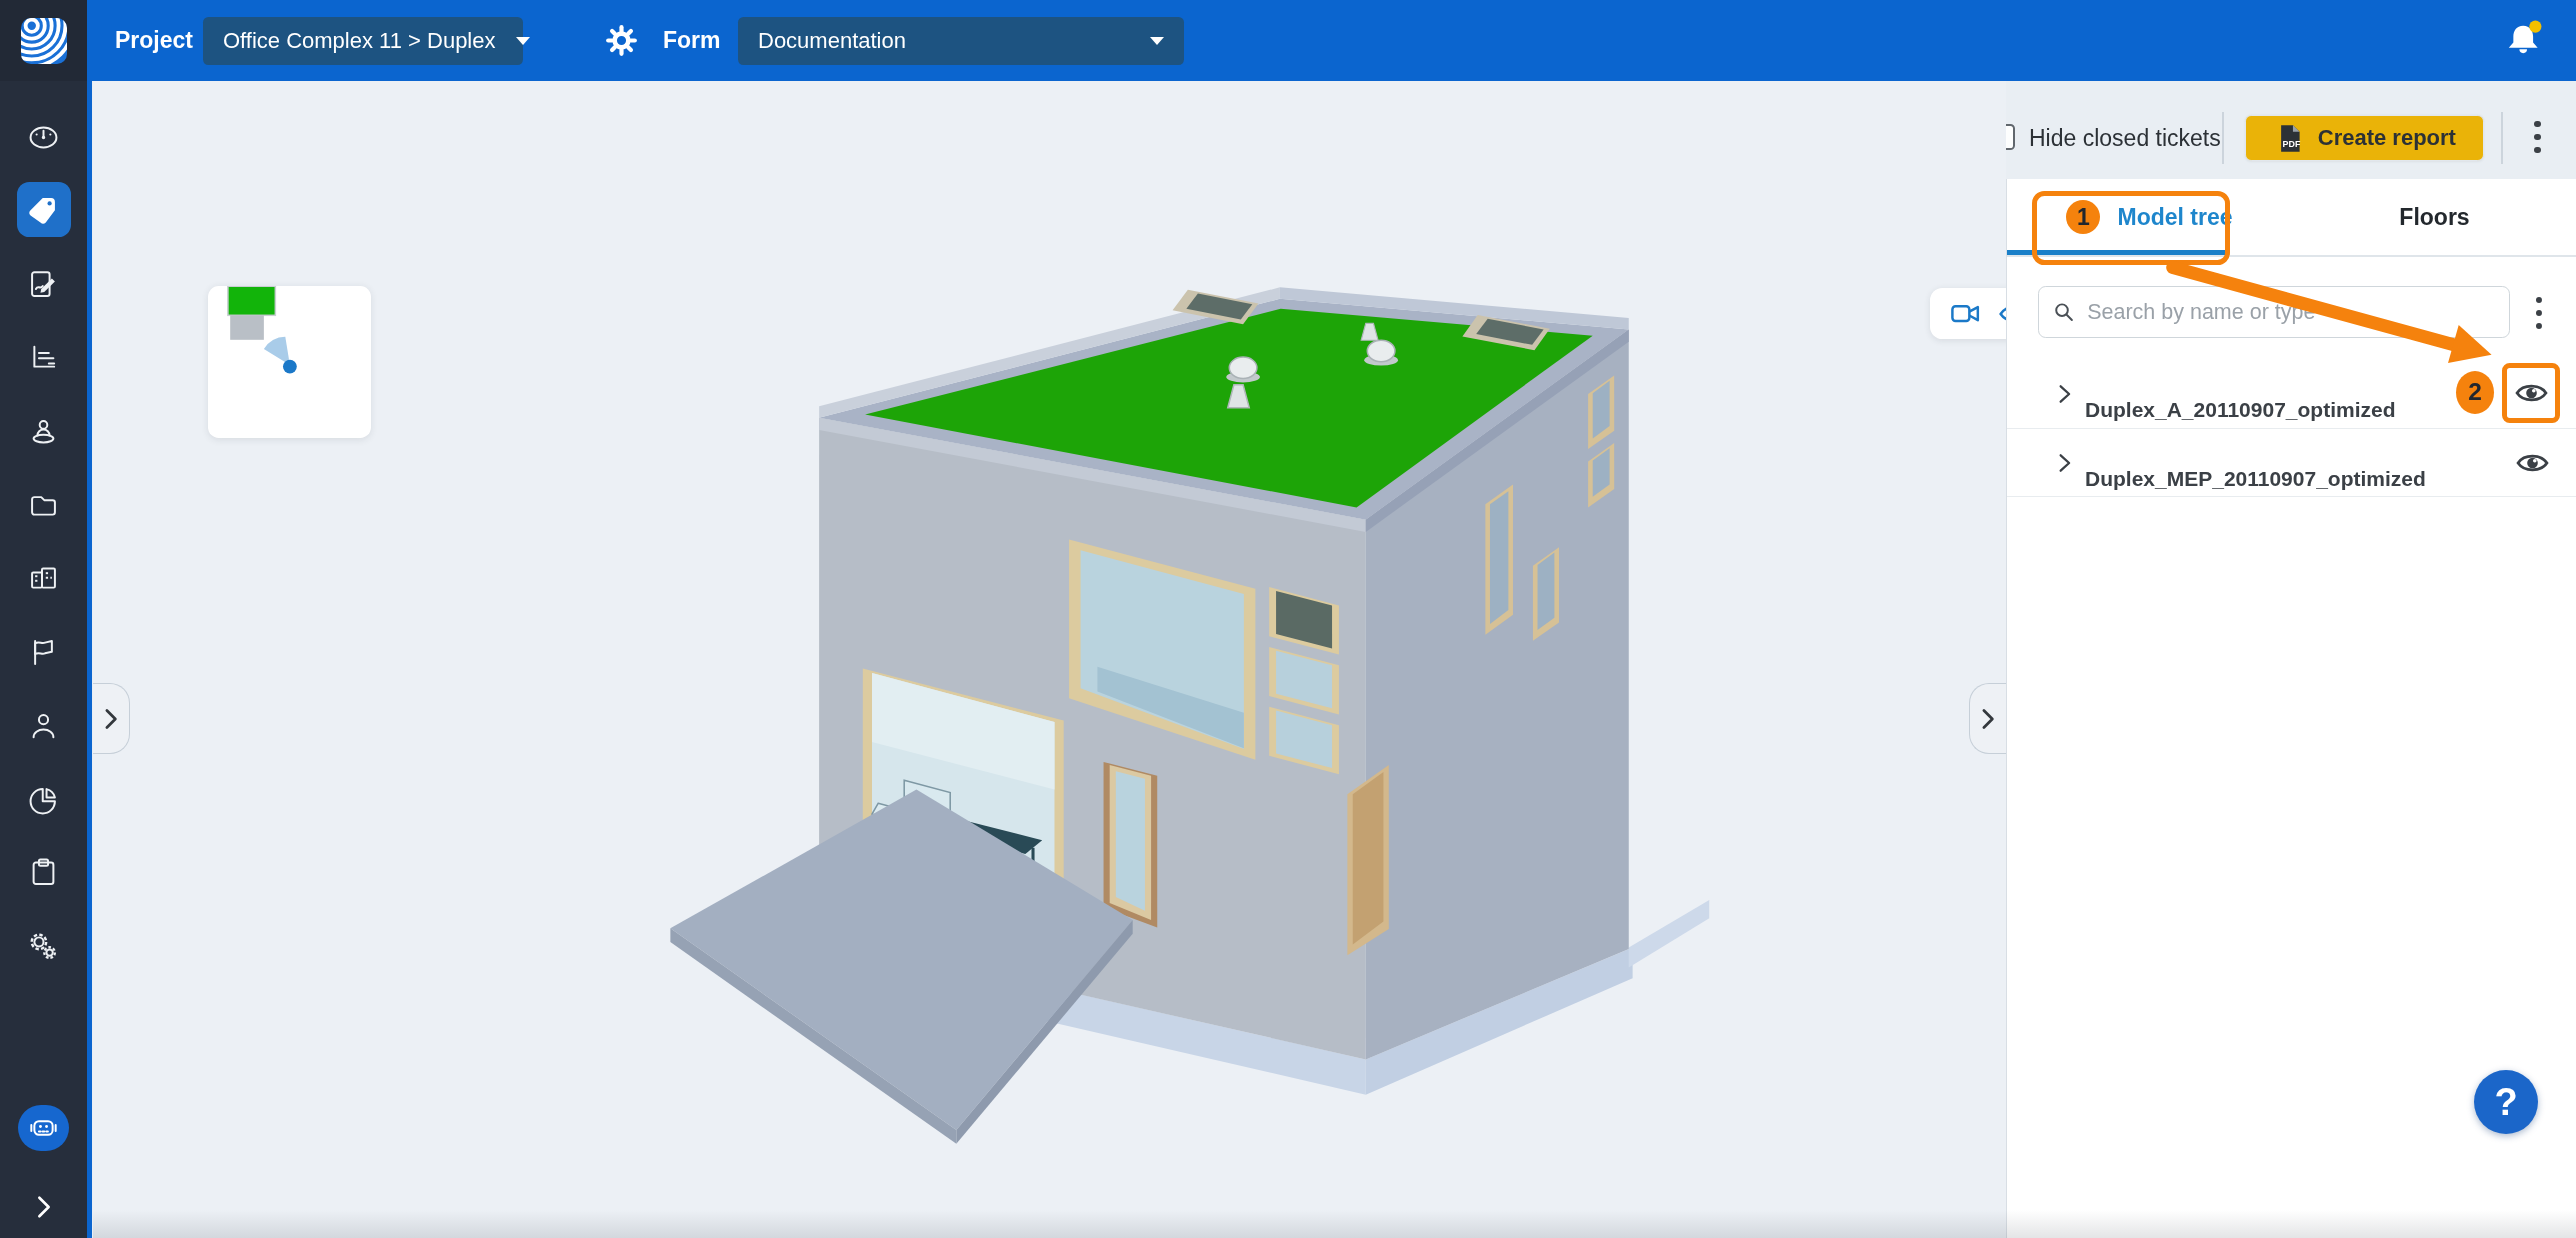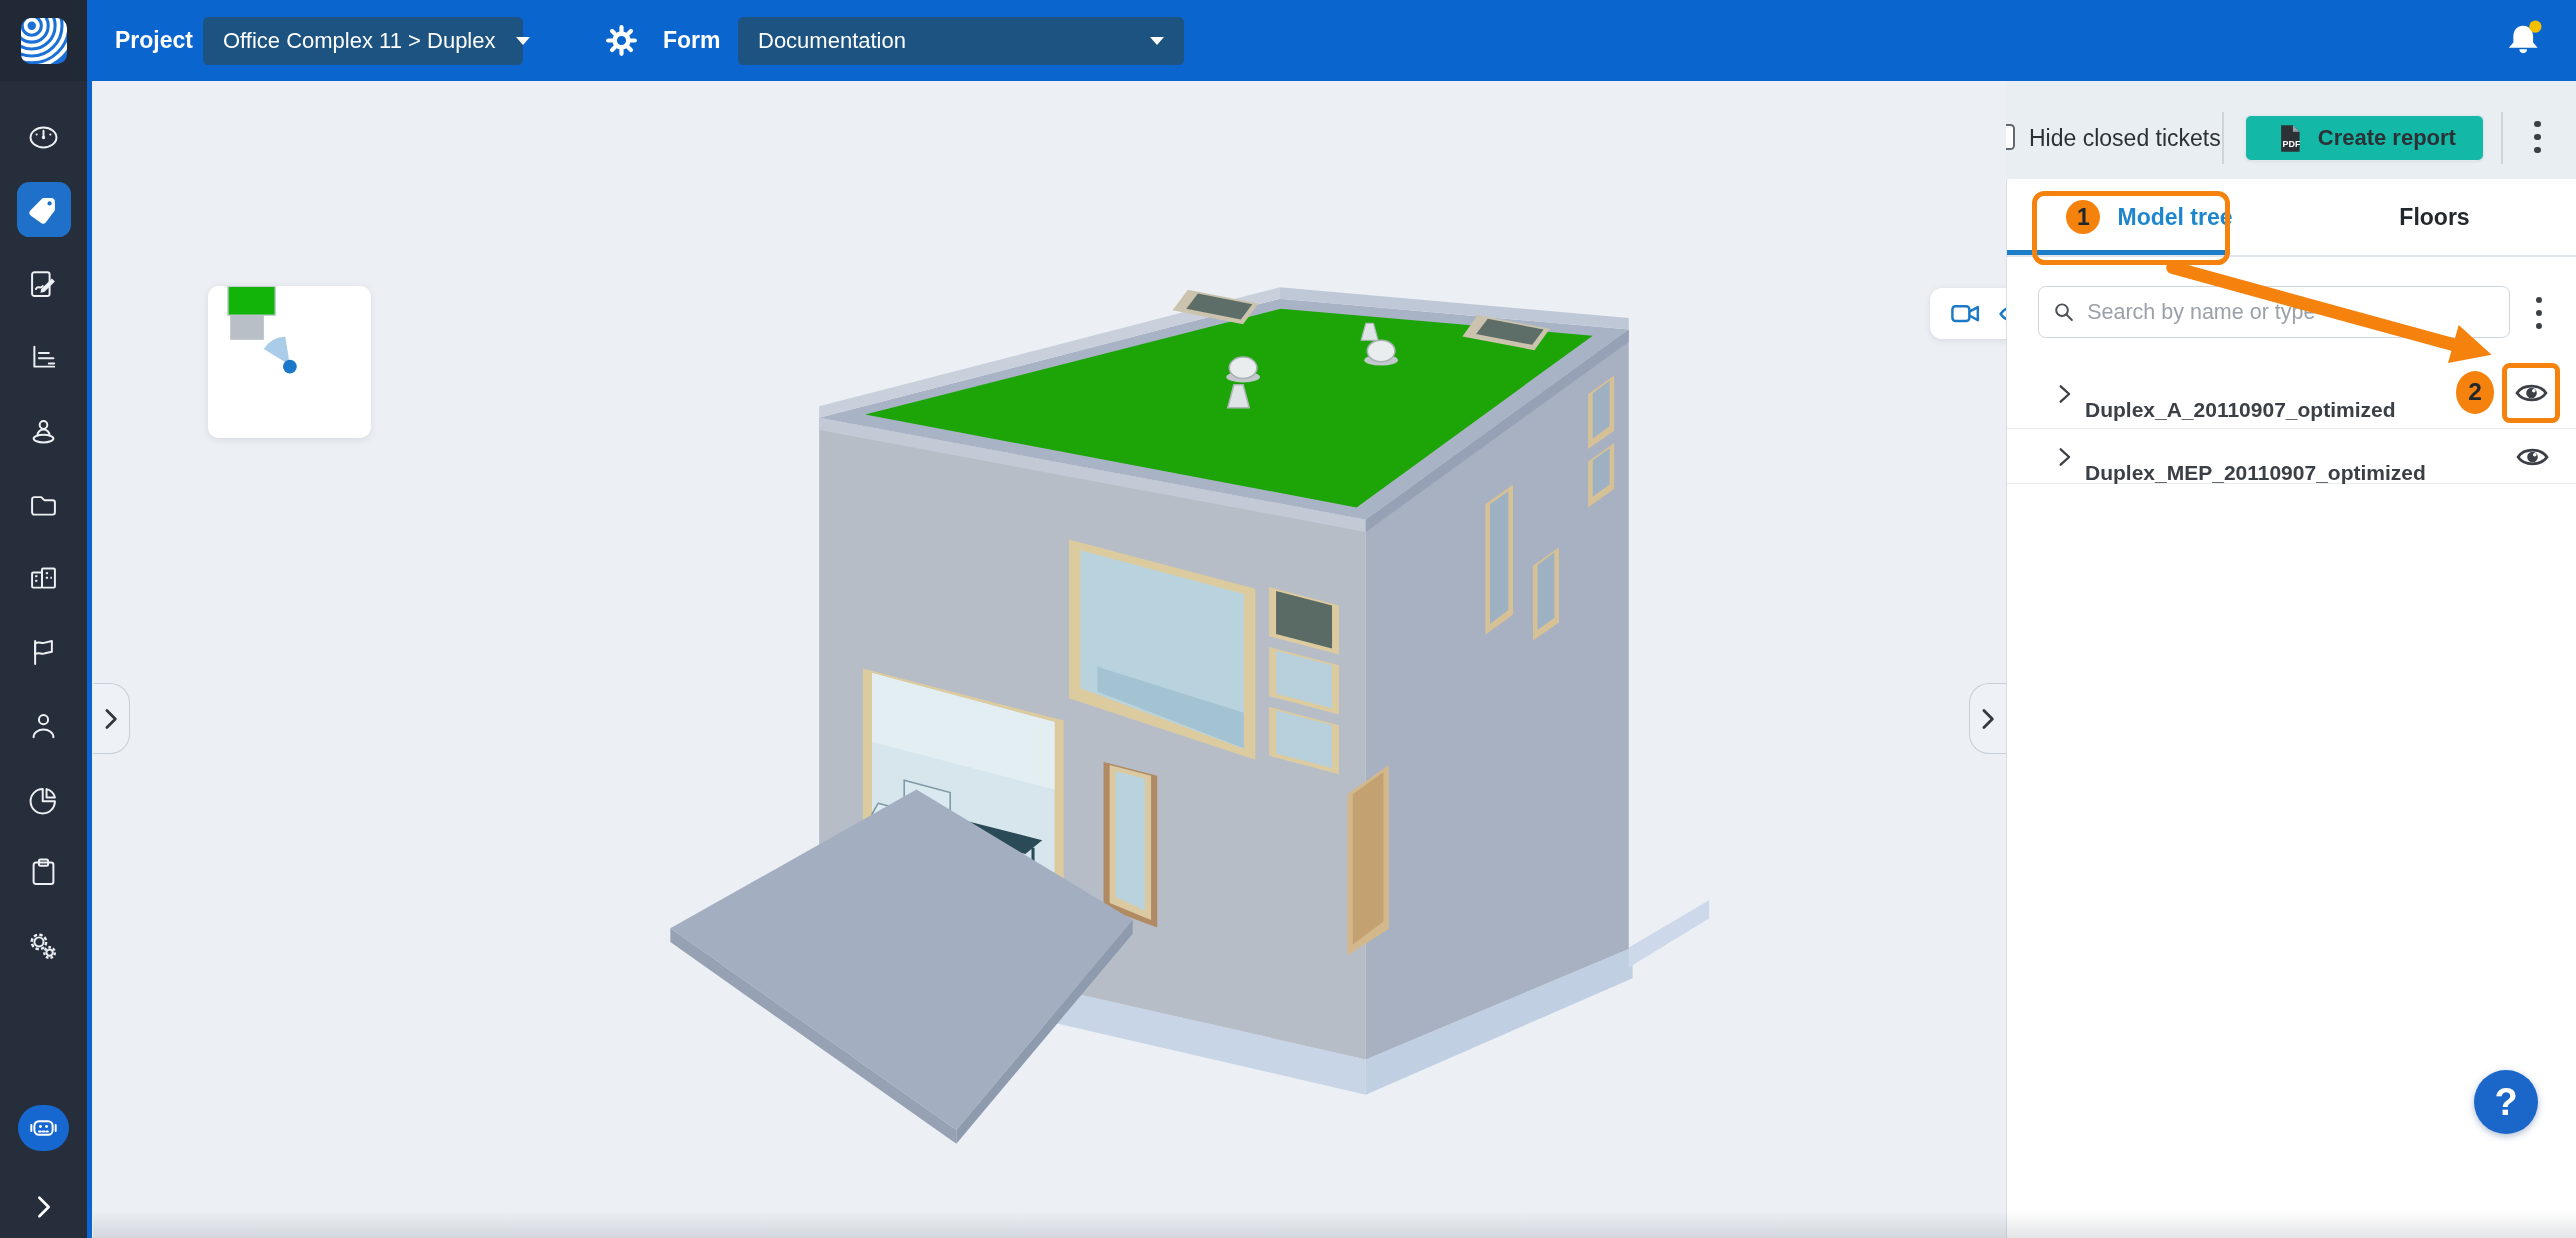--- a/index.html
+++ b/index.html
@@ -22,21 +22,21 @@
   
   #sidebar { position:absolute; left:0; top:81px; width:87px; height:1158px; background:#262e3c; z-index:4; }
   #side-stripe { position:absolute; left:87px; top:81px; width:5.4px; height:1158px; background:#0b65cf; z-index:4; }
   .side-ic { position:absolute; left:26px; width:35px; height:35px; cursor:pointer; }
   #active-pill { position:absolute; left:17px; top:101px; width:54px; height:55px; background:#1f70c9; border-radius:12.3px; }
   #robot-btn { position:absolute; left:18.4px; top:1024px; width:51px; height:46px; background:#1667cf; border-radius:25px;
                display:flex; align-items:center; justify-content:center; cursor:pointer; }
 
   
   .tool-btn { position:absolute; top:115px; height:46px; border-radius:6.1px; display:flex; align-items:center; cursor:pointer; }
-  .white-btn { background:#14b8a6; border:1.5px solid #e2e7ec; box-shadow:0 0.8px 2.3px rgba(40,50,60,.07); color:#2c3136; font-size:22px; font-weight:bold; }
+  .white-btn { background:#eab308; border:1.5px solid #e2e7ec; box-shadow:0 0.8px 2.3px rgba(40,50,60,.07); color:#2c3136; font-size:22px; font-weight:bold; }
   .v-div { position:absolute; top:112px; width:1.5px; height:52px; background:#ccd4dc; }
   .tool-text { position:absolute; top:115px; height:46px; line-height:46px; color:#2c3136; font-size:23px; }
 
   #create-btn { left:112px; width:212px; background:#5cb532; color:#fff; font-size:23px; font-weight:bold; justify-content:center; border:none; }
   #view-label { left:370px; font-weight:bold; }
   #bim-dd { left:443px; width:198px; padding:0 14px; }
   #search-tickets { left:698px; width:353px; background:#fff; border:1.5px solid #d6dce2; border-radius:6.1px; }
   #search-tickets input, #panel-search input { border:none; outline:none; background:transparent; font-size:21.5px;
        font-family:"Liberation Sans", sans-serif; color:#2c3136; width:100%; }
   #search-tickets input::placeholder, #panel-search input::placeholder { color:#9aa1a8; }
@@ -75,21 +75,21 @@
   #tab-underline { position:absolute; left:0; top:71px; width:222px; height:5.4px; background:#1a7fc8; }
   #anno-box1 { position:absolute; left:24.5px; top:12.3px; width:198px; height:74px; border:5.4px solid #f5820d; border-radius:12.3px; z-index:4; pointer-events:none; }
   .num-badge { background:#f5820d; color:#22272e; font-weight:bold; font-size:23px; border-radius:50%;
                display:flex; align-items:center; justify-content:center; }
   #badge1 { width:34px; height:34px; }
   #panel-search { position:absolute; left:31px; top:107px; width:472px; height:52px; border:1.5px solid #cfd6db; border-radius:7.7px;
                   display:flex; align-items:center; padding:0 12.3px; background:#fff; }
   #panel-kebab { position:absolute; left:515px; top:117px; width:34px; height:34px; justify-content:center; }
   .tree-row { position:absolute; left:0; width:570px; border-bottom:1.5px solid #e8ecef; }
   #row-a { top:181px; height:69px; }
-  #row-b { top:251px; height:54px; }
+  #row-b { top:251px; height:67px; }
   .tree-chevron { position:absolute; left:46px; top:50%; transform:translateY(-50%); width:23px; height:23px; cursor:pointer; }
   .tree-label { position:absolute; left:78px; top:16px; height:100%; display:flex; align-items:center;
                 font-size:21px; font-weight:bold; color:#3b4046; }
   #badge2 { position:absolute; left:449px; top:10.7px; width:38px; height:43px; border-radius:50%; font-size:24.5px; }
   #anno-box2 { position:absolute; left:495px; top:3.1px; width:58px; height:60px; border:5.4px solid #f5820d; border-radius:7.7px;
                display:flex; align-items:center; justify-content:center; background:#fff; }
   .eye-btn { width:35px; height:32px; cursor:pointer; }
   #eye-b { position:absolute; left:508px; top:50%; transform:translateY(-50%); }
   #big-arrow { position:absolute; left:2147px; top:253px; width:368px; height:130px; z-index:8; pointer-events:none; }
   #small-arrow { position:absolute; left:1892px; top:112px; width:55px; height:34px; pointer-events:none; }

